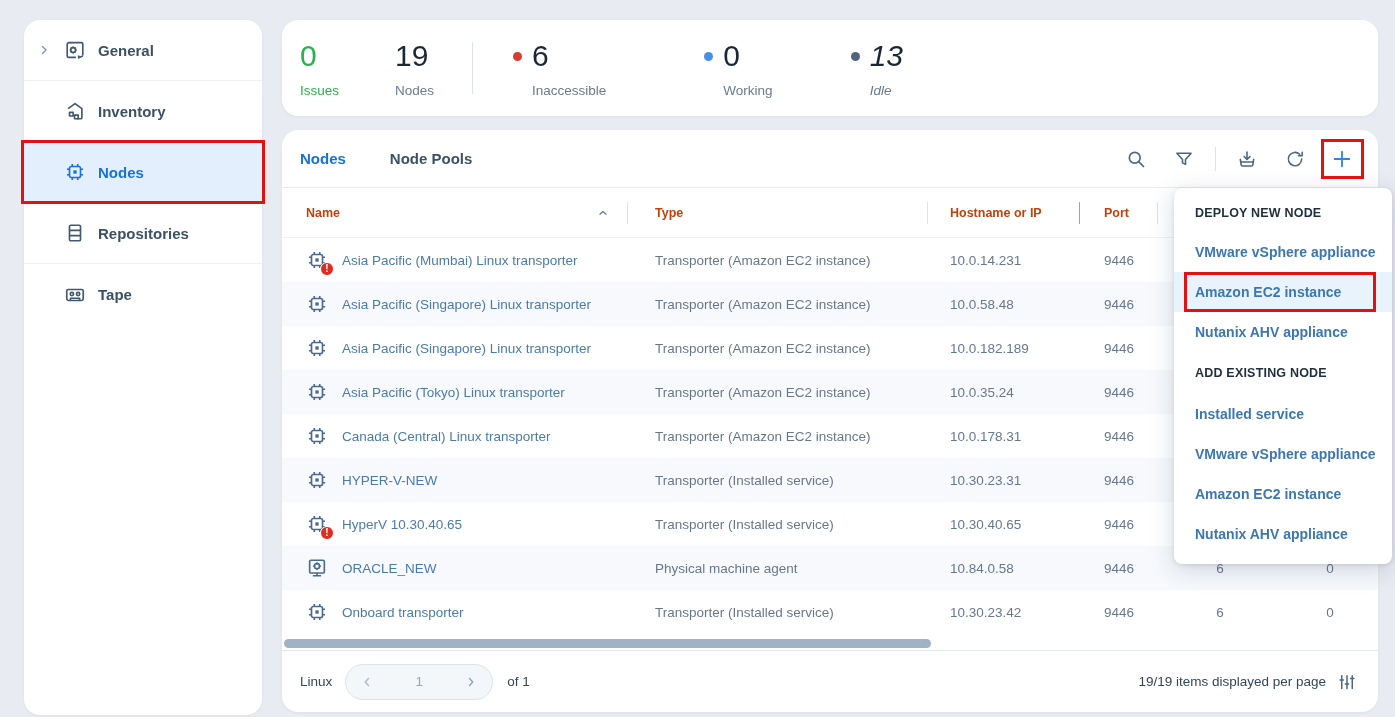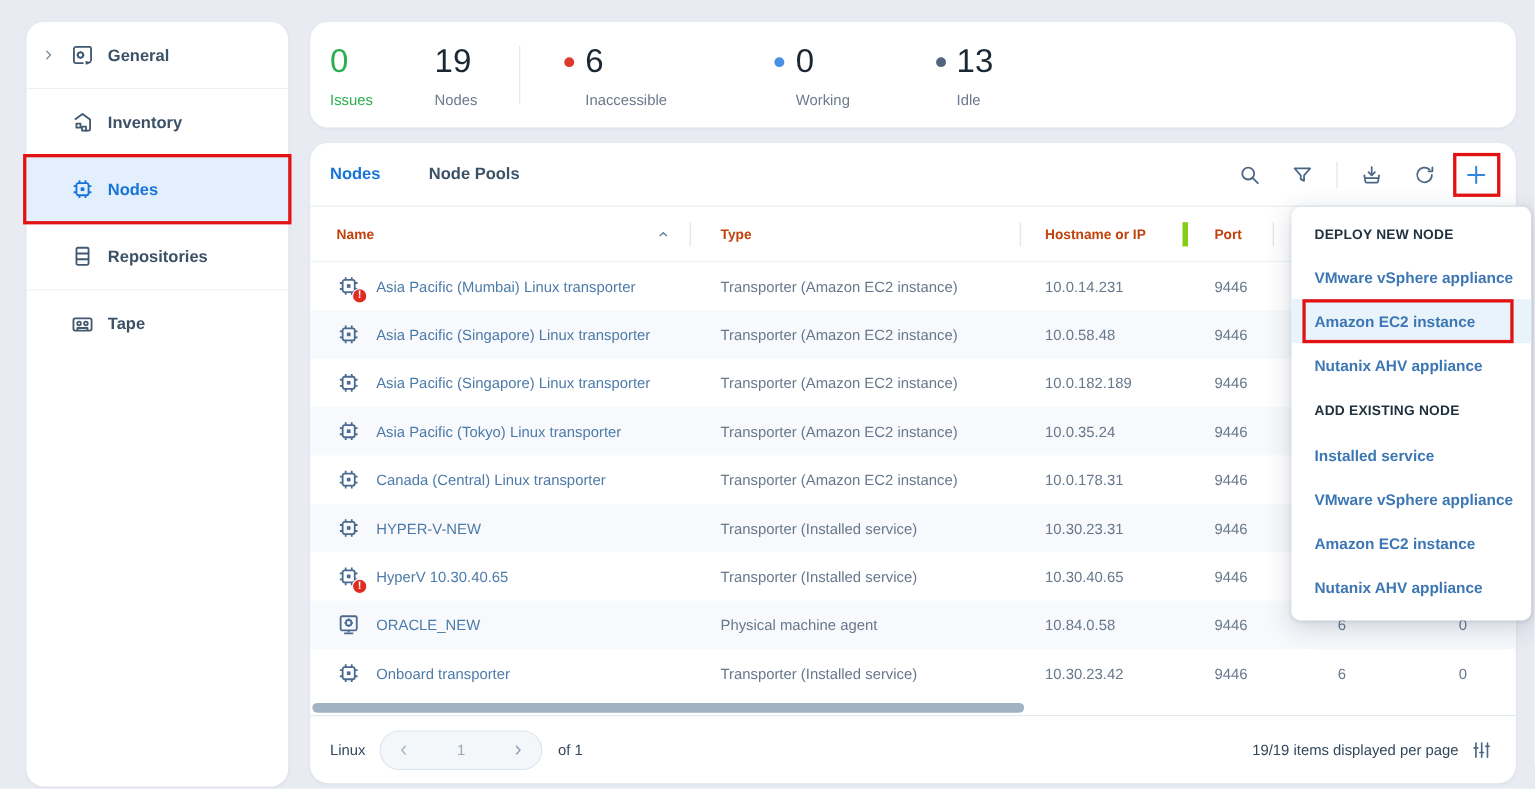--- a/index.html
+++ b/index.html
@@ -35,40 +35,40 @@
   .stat-num { font-size: 30px; color: #1b2733; line-height: 1; }
   .stat-label { font-size: 13.5px; color: #6b7a8d; margin-top: 9px; }
   .stat.green .stat-num, .stat.green .stat-label { color: #2ab04f; }
   .dot { width: 9px; height: 9px; border-radius: 50%; margin-right: 10px; flex: 0 0 auto; }
   .with-dot .stat-label { margin-left: 19px; }
   .m-issues { margin-left: 18px; }
   .m-nodes { margin-left: 56px; }
   .stat-divider { width: 1px; height: 52px; background: #dde3ea; margin-left: 38px; }
   .m-inacc { margin-left: 40px; }
   .m-work { margin-left: 98px; }
-  .m-idle { margin-left: 78px; }
+  .m-idle { margin-left: 78px; font-style: italic; }
 
   
   .main { left: 282px; top: 130px; width: 1096px; height: 582px; }
   .tabsbar { height: 58px; display: flex; align-items: center; border-bottom: 1px solid #e8ecf0; padding: 0 16px 0 18px; }
   .tab { font-size: 15px; font-weight: bold; color: #3b5166; margin-right: 44px; cursor: pointer; }
   .tab.active { color: #1673d8; }
   .toolbar { margin-left: auto; display: flex; align-items: center; color: #4a6785; }
   .tool-btn { width: 34px; height: 34px; display: flex; align-items: center; justify-content: center; cursor: pointer; margin-left: 14px; }
   .tool-divider { width: 1px; height: 24px; background: #dde3ea; margin-left: 14px; }
   .plus-wrap { position: relative; margin-left: 10px; }
   .plus-btn { width: 40px; height: 34px; display: flex; align-items: center; justify-content: center; color: #2e86de; cursor: pointer; }
   .plus-anno { left: -1px; right: -2px; top: -3px; bottom: -3px; }
 
   
   .thead { display: flex; height: 50px; align-items: center; border-bottom: 1px solid #eef1f5; }
   .th { font-size: 12.5px; font-weight: bold; color: #c2410c; display: flex; align-items: center; height: 22px; }
   .th-name { width: 346px; padding-left: 24px; border-right: 1px solid #dbe2ea; justify-content: space-between; }
   .th-type { width: 300px; padding-left: 27px; border-right: 1px solid #dbe2ea; }
-  .th-host { width: 152px; padding-left: 22px; border-right: 5px solid #84cc16; }
+  .th-host { width: 152px; padding-left: 22px; border-right: 1px solid #84cc16; }
   .th-port { width: 78px; padding-left: 24px; border-right: 1px solid #dbe2ea; }
   .sort-caret { color: #5b7a9c; margin-right: 18px; display: flex; }
   .trow { display: flex; height: 44px; align-items: center; font-size: 13.5px; cursor: pointer; }
   .trow:nth-child(even) { background: #f7f9fc; }
   .td { color: #68788c; }
   .td-name { width: 346px; padding-left: 24px; display: flex; align-items: center; }
   .node-icon { position: relative; width: 22px; height: 22px; color: #4a6b8f; margin-right: 14px; flex: 0 0 auto; }
   .err-badge { position: absolute; right: -6px; bottom: -5px; width: 14px; height: 14px; border-radius: 50%;
     background: #e02b20; border: 1.5px solid #fff; color: #fff; font-size: 10px; font-weight: bold;
     display: flex; align-items: center; justify-content: center; line-height: 1; }

